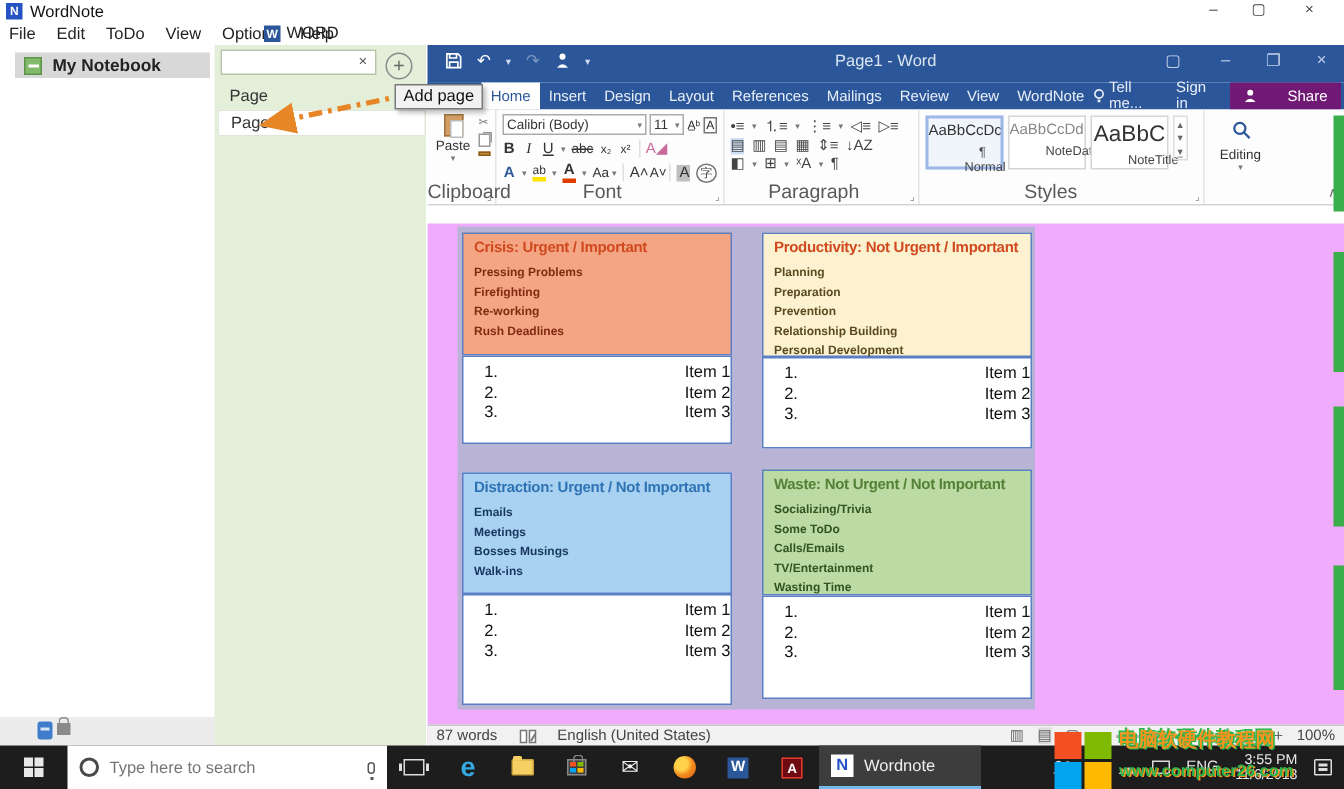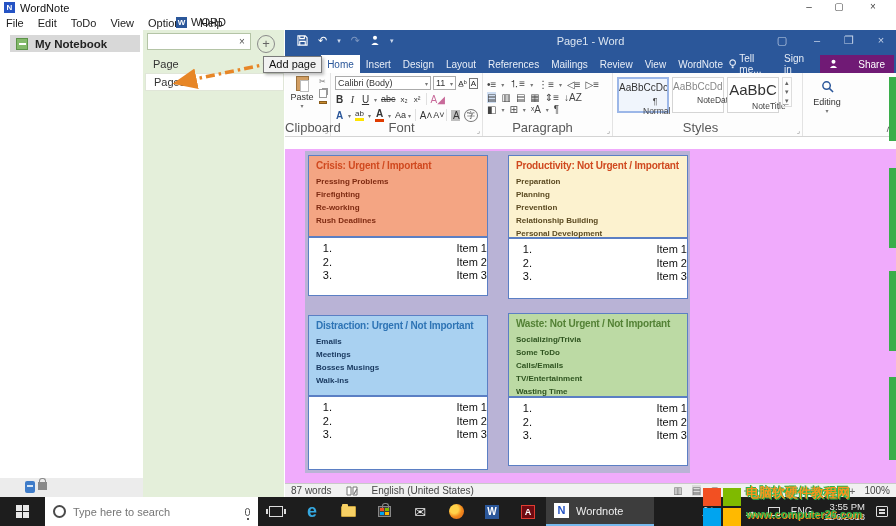--- a/index.html
+++ b/index.html
@@ -437,22 +437,22 @@
         <ol>
             <li>Item 1</li>
             <li>Item 2</li>
             <li>Item 3</li>
           </ol>
       </div>
 
       <div class="qheader q-productivity" id="q2h">
         <div class="qtitle">Productivity: Not Urgent / Important</div>
         <div class="qlines">
+            <div class="qline">Planning</div>
             <div class="qline">Preparation</div>
-            <div class="qline">Planning</div>
             <div class="qline">Prevention</div>
             <div class="qline">Relationship Building</div>
             <div class="qline">Personal Development</div>
           </div>
       </div>
       <div class="qlist q-productivity" id="q2l">
         <ol>
             <li>Item 1</li>
             <li>Item 2</li>
             <li>Item 3</li>

